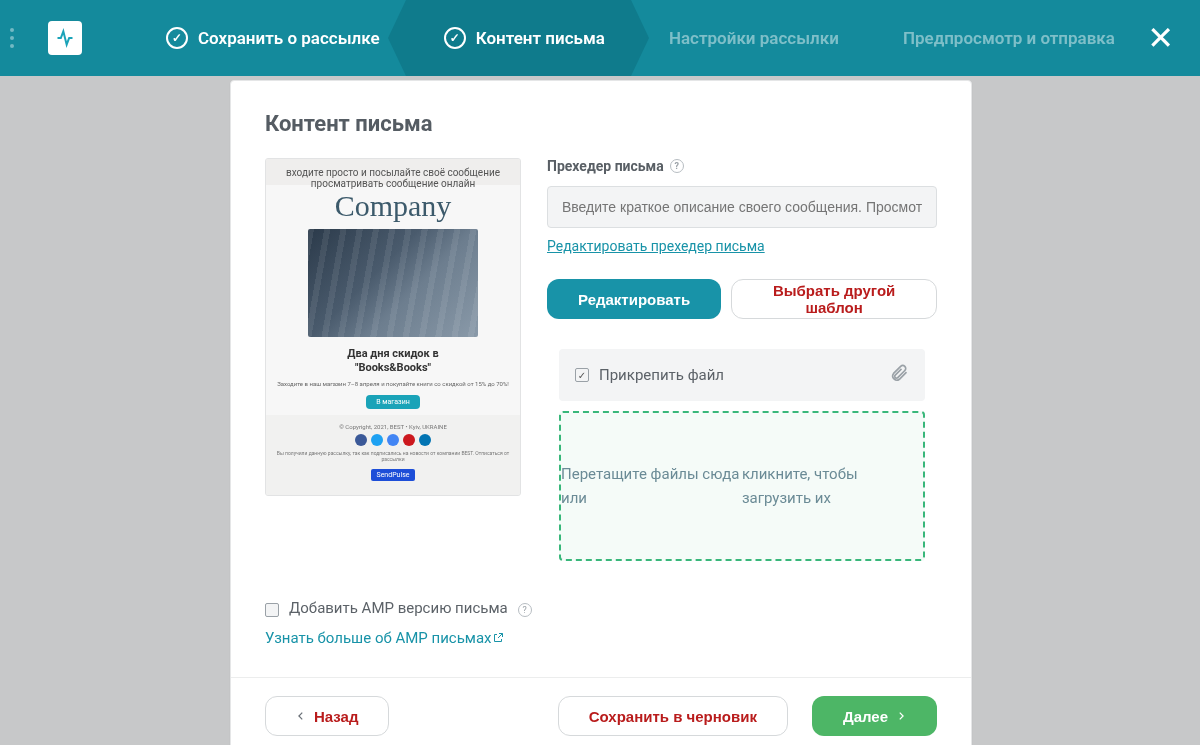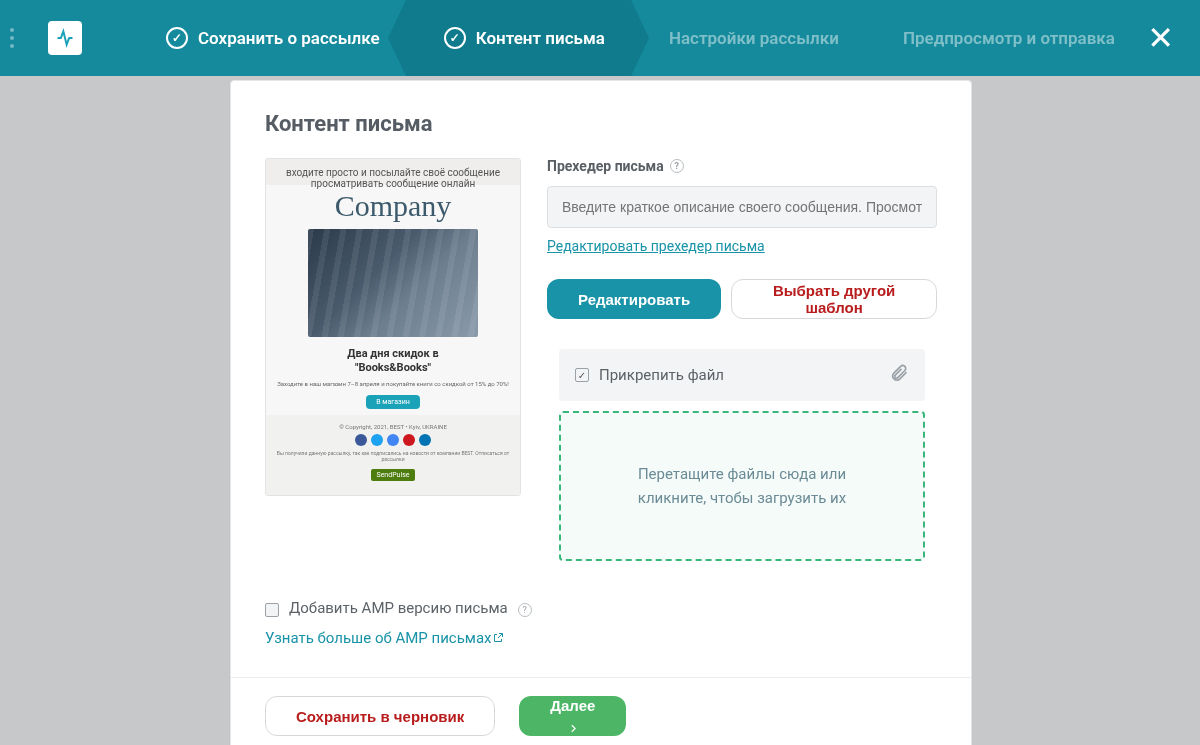--- a/index.html
+++ b/index.html
@@ -82,54 +82,54 @@
   .pv-h  { text-align:center; font-size:11px; font-weight:700; color:#333; margin-top:10px; line-height:1.3;}
   .pv-s  { text-align:center; font-size:6px; color:#666; margin-top:4px;}
   .pv-btn{ display:block; width:54px; margin:8px auto 0; background:#1aa3b8; color:#fff; font-size:7px; text-align:center; padding:3px 0; border-radius:4px;}
   .pv-foot{ position:absolute; bottom:0; left:0; right:0; padding:8px 10px 14px; background:#f1f1f0; text-align:center;}
   .pv-foot .c{font-size:6px;color:#777;}
   .pv-icons{display:flex;justify-content:center;gap:4px;margin:4px 0;}
   .pv-icons span{width:12px;height:12px;border-radius:50%;}
   .pv-icons span:nth-child(1){background:#3b5998;} .pv-icons span:nth-child(2){background:#1da1f2;}
   .pv-icons span:nth-child(3){background:#4285f4;} .pv-icons span:nth-child(4){background:#cc181e;}
   .pv-icons span:nth-child(5){background:#0274b3;}
-  .pv-tag{display:inline-block;background:#4d7c0f;color:#fff;font-size:7px;padding:2px 6px;border-radius:2px;margin-top:4px;}
+  .pv-tag{display:inline-block;background:#1d4ed8;color:#fff;font-size:7px;padding:2px 6px;border-radius:2px;margin-top:4px;}
 
   .right { flex:1; }
   .label { font-size:14px; font-weight:700; color:#595f65; display:flex; align-items:center; gap:6px; }
   .info-ic { width:14px;height:14px;border:1px solid #b7bdc2;border-radius:50%;display:inline-flex;align-items:center;justify-content:center;font-size:9px;color:#9aa1a7;}
   .ph-input {
     margin-top:12px; width:100%; height:42px; border:1px solid #dcdfe1; background:#f3f4f5;
     border-radius:4px; padding:0 14px; font-size:14px; color:#8a9198;
   }
   .link { display:inline-block; margin-top:10px; color:#1893a8; font-size:14px; text-decoration:underline; cursor:pointer;}
   .btn-row { margin-top:24px; display:flex; gap:10px;}
   .btn { height:40px; padding:0 30px; border-radius:12px; font-size:15px; font-weight:600; cursor:pointer; border:1px solid transparent; display:inline-flex; align-items:center; gap:8px;}
   .btn-primary { background:#1893a8; color:#fff;}
   .btn-outline { background:#fff; color:#b91c1c; border-color:#d6d9db;}
-  .btn-success { background:#4db666; color:#fff;flex-direction:column;}
+  .btn-success { background:#4db666; color:#fff;}
 
   
   .spotlight {
     margin-top:10px;
     padding:20px 12px 12px 12px;
     background:#fff;
     position:relative;
   }
   .attach-row {
     background:#f3f4f5; border-radius:4px; padding:14px 16px;
     display:flex; align-items:center; justify-content:space-between;
   }
   .attach-left{display:flex;align-items:center;gap:10px;font-size:15px;color:#5c6268;}
   .cb{width:14px;height:14px;border:1px solid #9aa1a7;border-radius:2px;display:inline-flex;align-items:center;justify-content:center;font-size:10px;color:#555;}
   .attach-ic svg{width:20px;height:20px;stroke:#9aa1a7;}
   .dropzone{
     margin-top:10px; border:2px dashed #38b77a; background:#f5fbf8;
     height:150px; border-radius:4px;
-    display:flex; flex-direction:column; align-items:center; justify-content:center;
+    display:flex; flex-direction:row; align-items:center; justify-content:center;
     color:#6b8b96; font-size:15px; line-height:1.6; 
   }
 
   .amp-row{margin-top:26px;display:flex;align-items:flex-end;gap:10px;font-size:15px;color:#5c6268;}
   .amp-row .cb{background:#f3f4f5;}
   .amp-link{display:inline-flex;align-items:center;color:#1893a8;font-size:15px;margin-top:12px;cursor:pointer;}
   .ext-ic{width:12px;height:12px;}
 
   .card-footer{
     border-top:1px solid #eceded; padding:18px 34px; display:flex; justify-content:space-between; align-items:center;
@@ -245,20 +245,26 @@
     <a class="amp-link">
       <span>Узнать больше об AMP письмах</span>
       <svg class="ext-ic" viewBox="0 0 24 24" fill="none" stroke="#1893a8" stroke-width="2">
           <path d="M14 3h7v7M21 3l-9 9M5 5h5M5 5v14h14v-5"></path>
         </svg>
     </a>
     <div style="height:20px"></div>
   </div>
 
   <div class="card-footer">
+    <button class="btn btn-outline">
+      <svg width="10" height="14" viewBox="0 0 24 24" fill="none" stroke="#6b7178" stroke-width="3">
+          <path d="M15 4l-8 8 8 8"></path>
+        </svg>
+      <span>Назад</span>
+    </button>
     <div class="right-btns">
       <button class="btn btn-outline">Сохранить в черновик</button>
       <button class="btn btn-success">
         <span>Далее</span>
         <svg width="10" height="14" viewBox="0 0 24 24" fill="none" stroke="#fff" stroke-width="3">
             <path d="M9 4l8 8-8 8"></path>
           </svg>
       </button>
     </div>
   </div>

